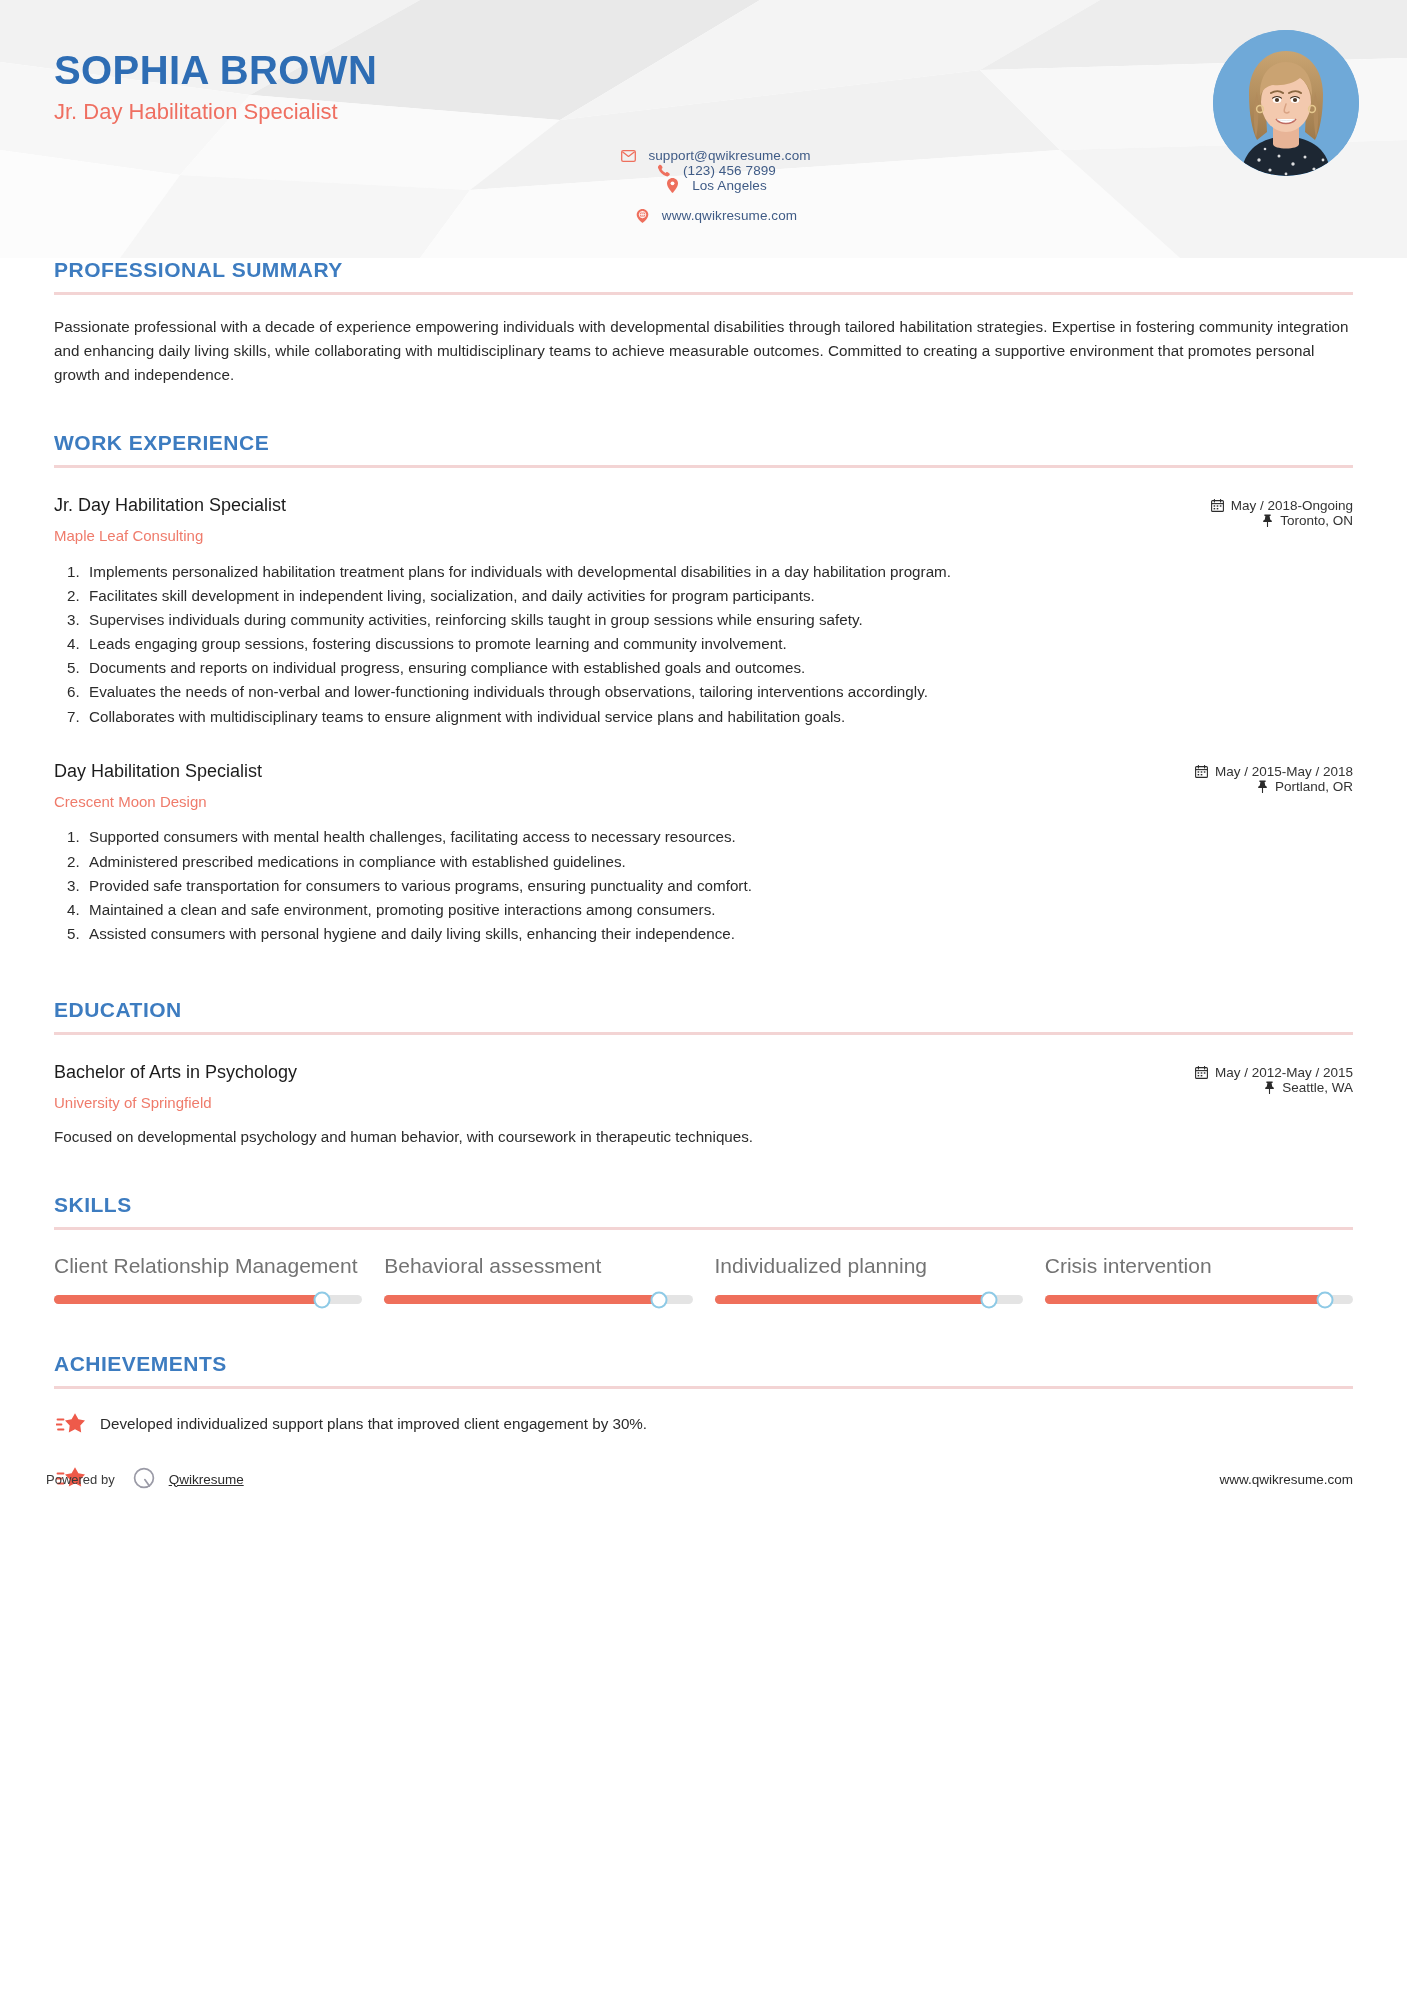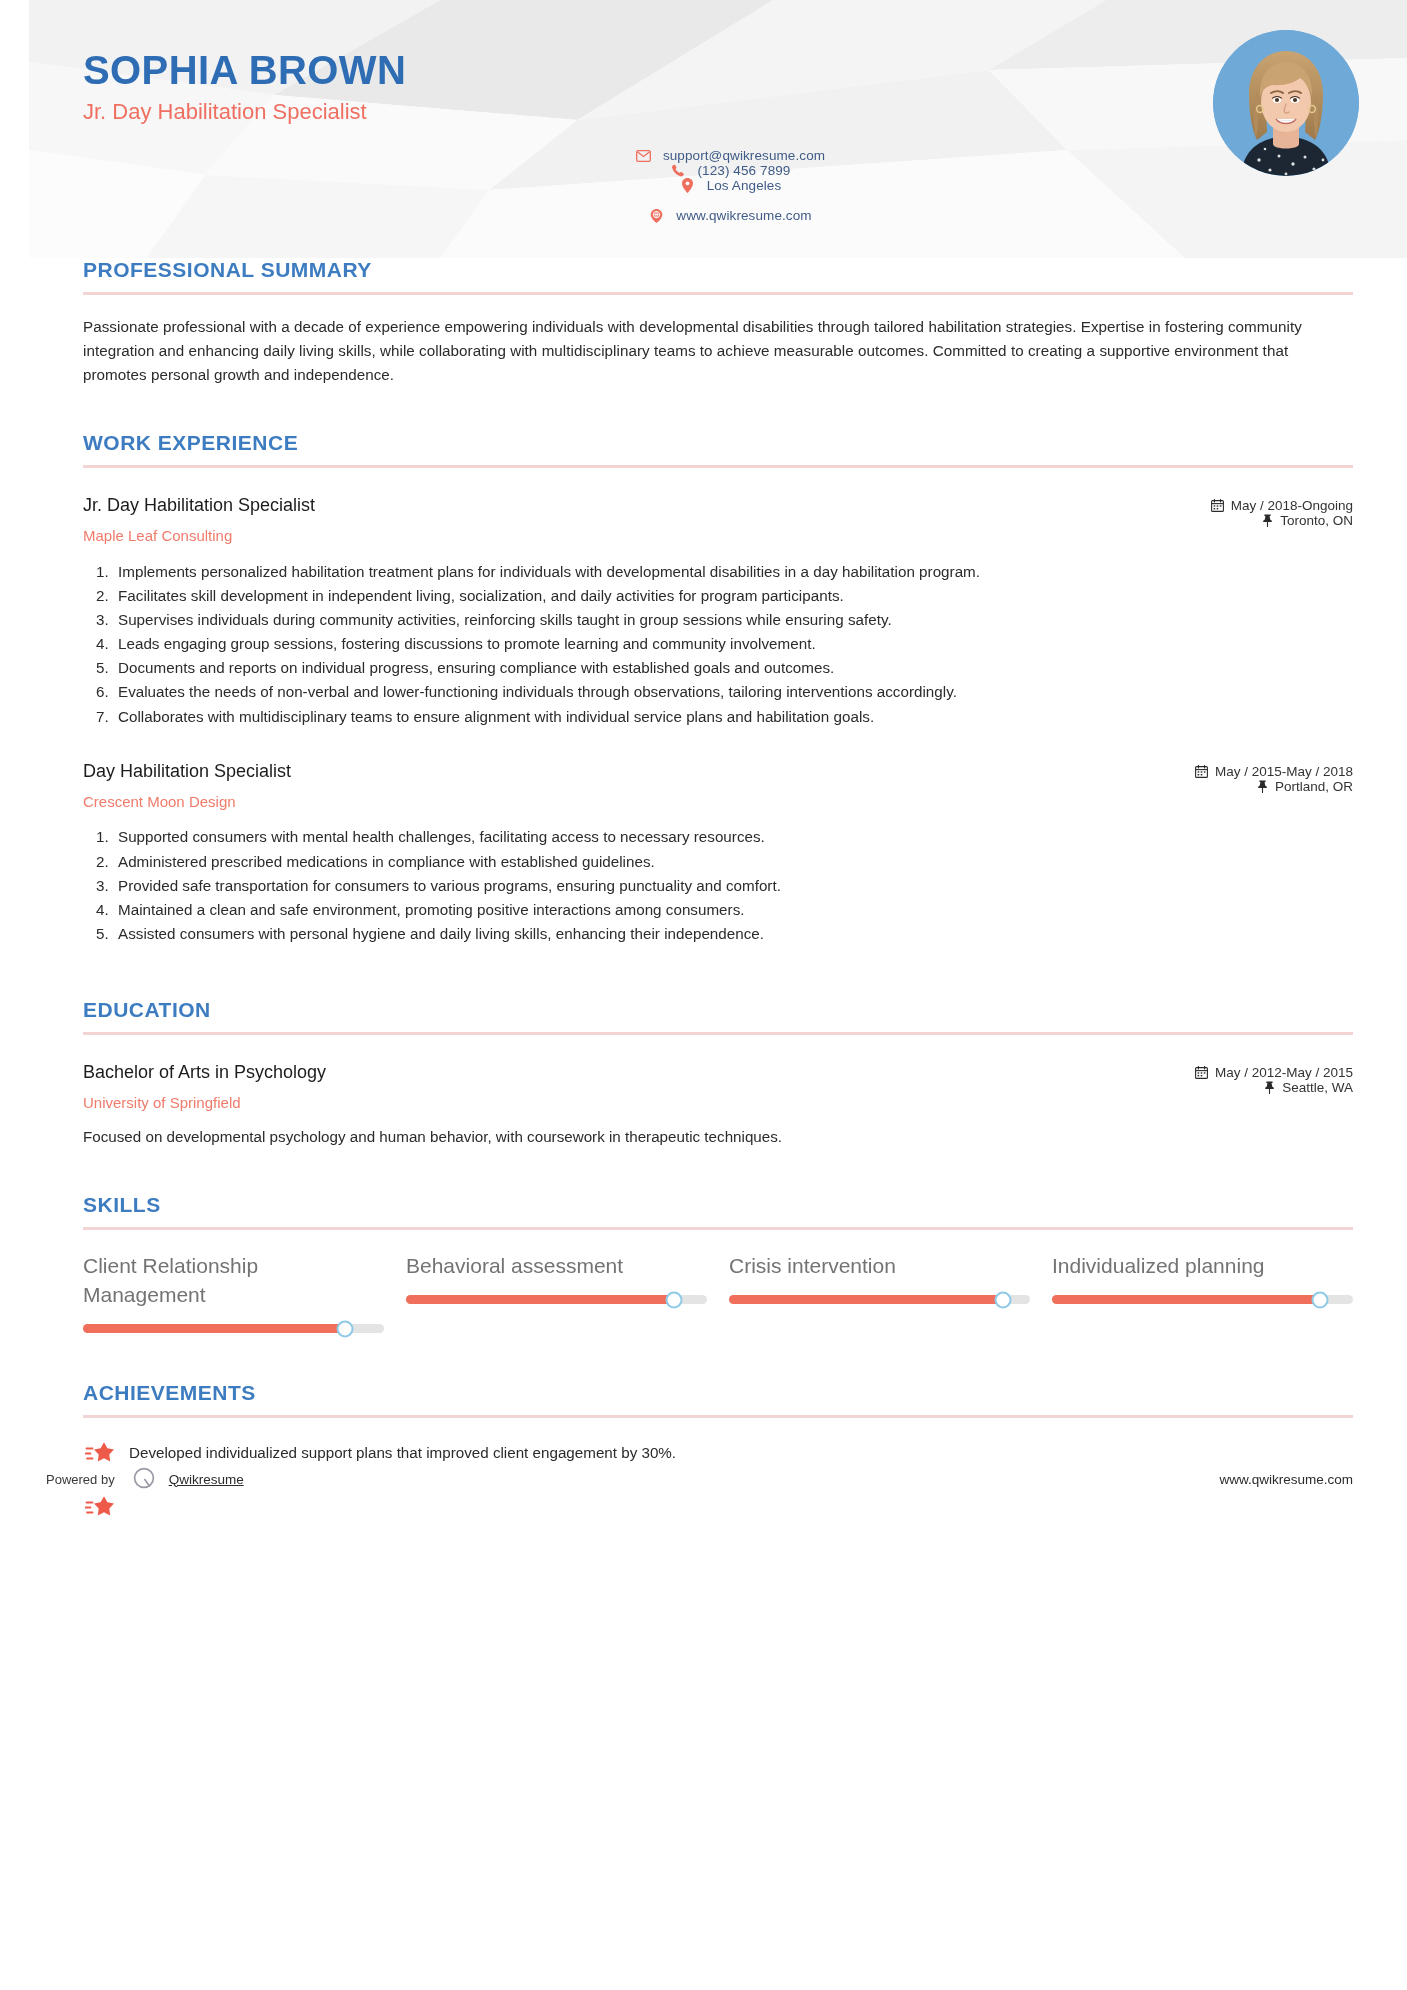--- a/index.html
+++ b/index.html
@@ -9,21 +9,20 @@
     background: #ffffff;
     font-family: "Liberation Sans", sans-serif;
   }
 
   .page {
     position: relative;
     width: 1407px;
     height: 1536px;
     background: #ffffff;
     overflow: hidden;
-    padding-left: 29px;
   }
 
   
   .header {
     position: relative;
     height: 258px;
     background: #ffffff;
     overflow: hidden;
   }
   .hdr-bg {
@@ -592,35 +591,35 @@
           <div class="skill-label">Behavioral assessment</div>
           <div class="skill-bar-wrap">
             <div class="skill-track">
               <div class="skill-fill" style="width: 89%;"></div>
               <div class="skill-knob" style="left: 89%;"></div>
             </div>
           </div>
         </div>
 
         <div class="skill-cell">
+          <div class="skill-label">Individualized planning</div>
+          <div class="skill-bar-wrap">
+            <div class="skill-track">
+              <div class="skill-fill" style="width: 89%;"></div>
+              <div class="skill-knob" style="left: 89%;"></div>
+            </div>
+          </div>
+        </div>
+
+        <div class="skill-cell">
           <div class="skill-label">Crisis intervention</div>
           <div class="skill-bar-wrap">
             <div class="skill-track">
               <div class="skill-fill" style="width: 91%;"></div>
               <div class="skill-knob" style="left: 91%;"></div>
-            </div>
-          </div>
-        </div>
-
-        <div class="skill-cell">
-          <div class="skill-label">Individualized planning</div>
-          <div class="skill-bar-wrap">
-            <div class="skill-track">
-              <div class="skill-fill" style="width: 89%;"></div>
-              <div class="skill-knob" style="left: 89%;"></div>
             </div>
           </div>
         </div>
       </div>
     </div>
 
     <div class="gap-md"></div>
 
     <div class="section">
       <div class="sec-title">ACHIEVEMENTS</div>

